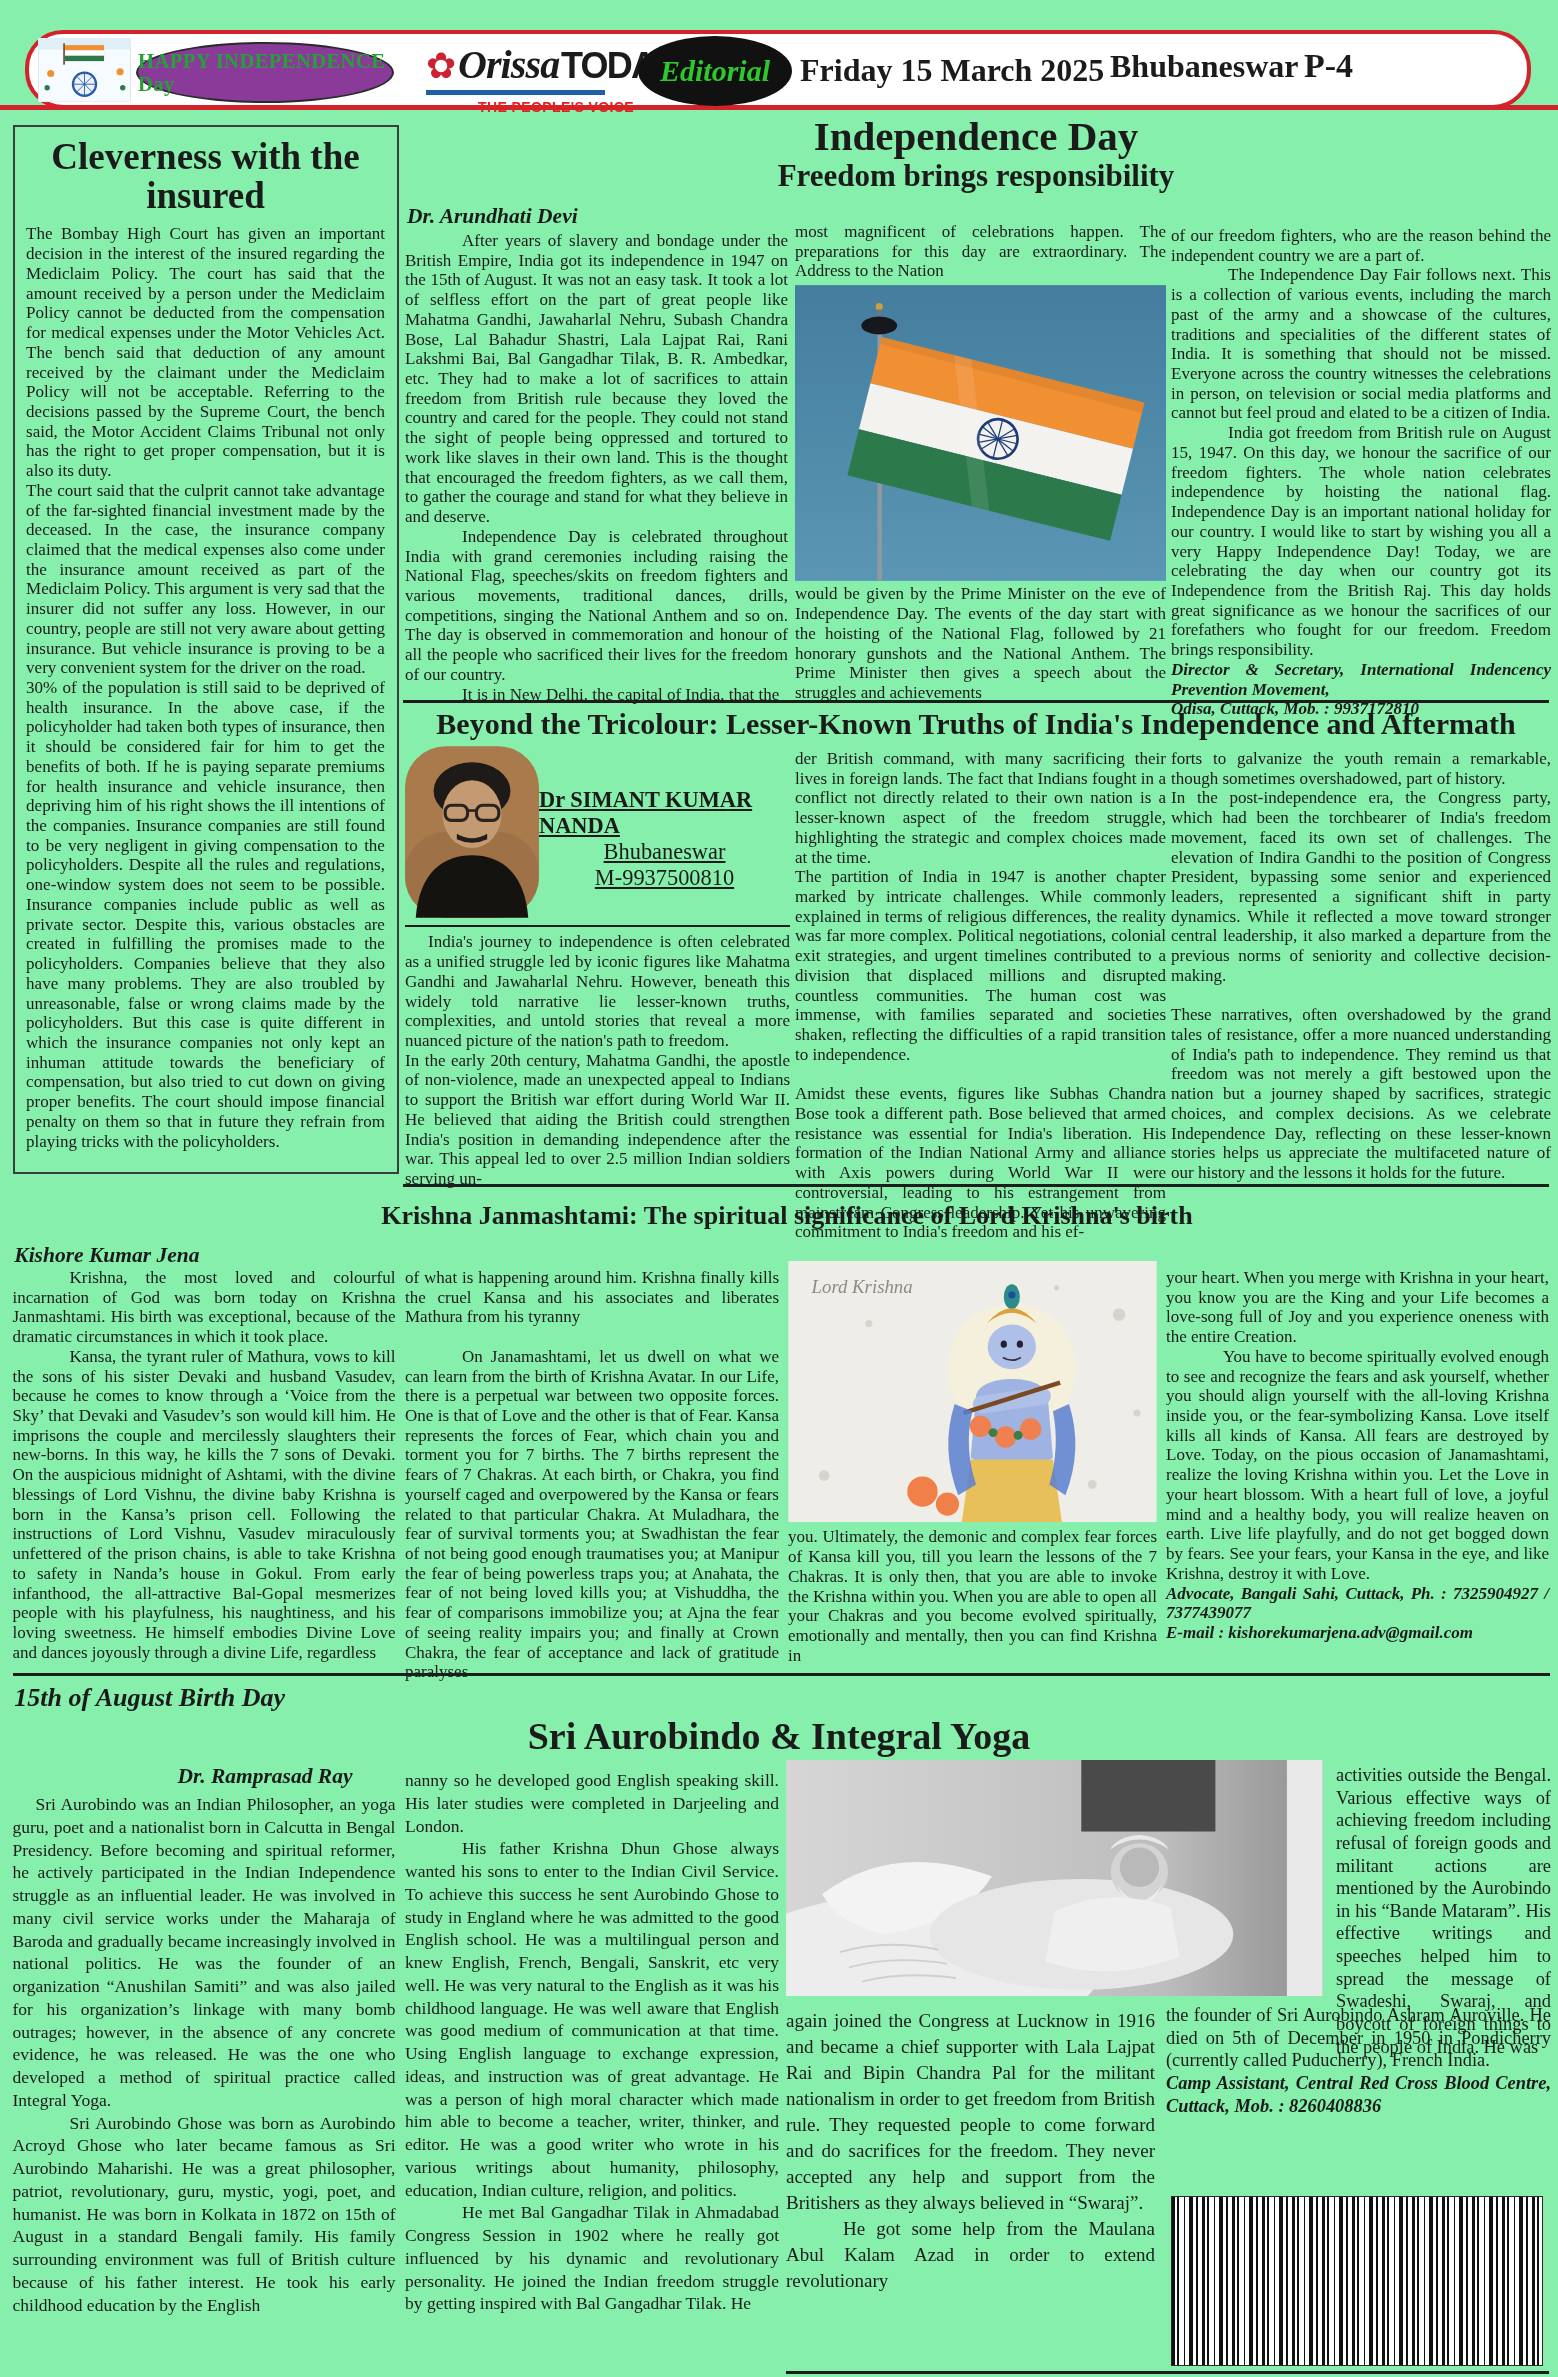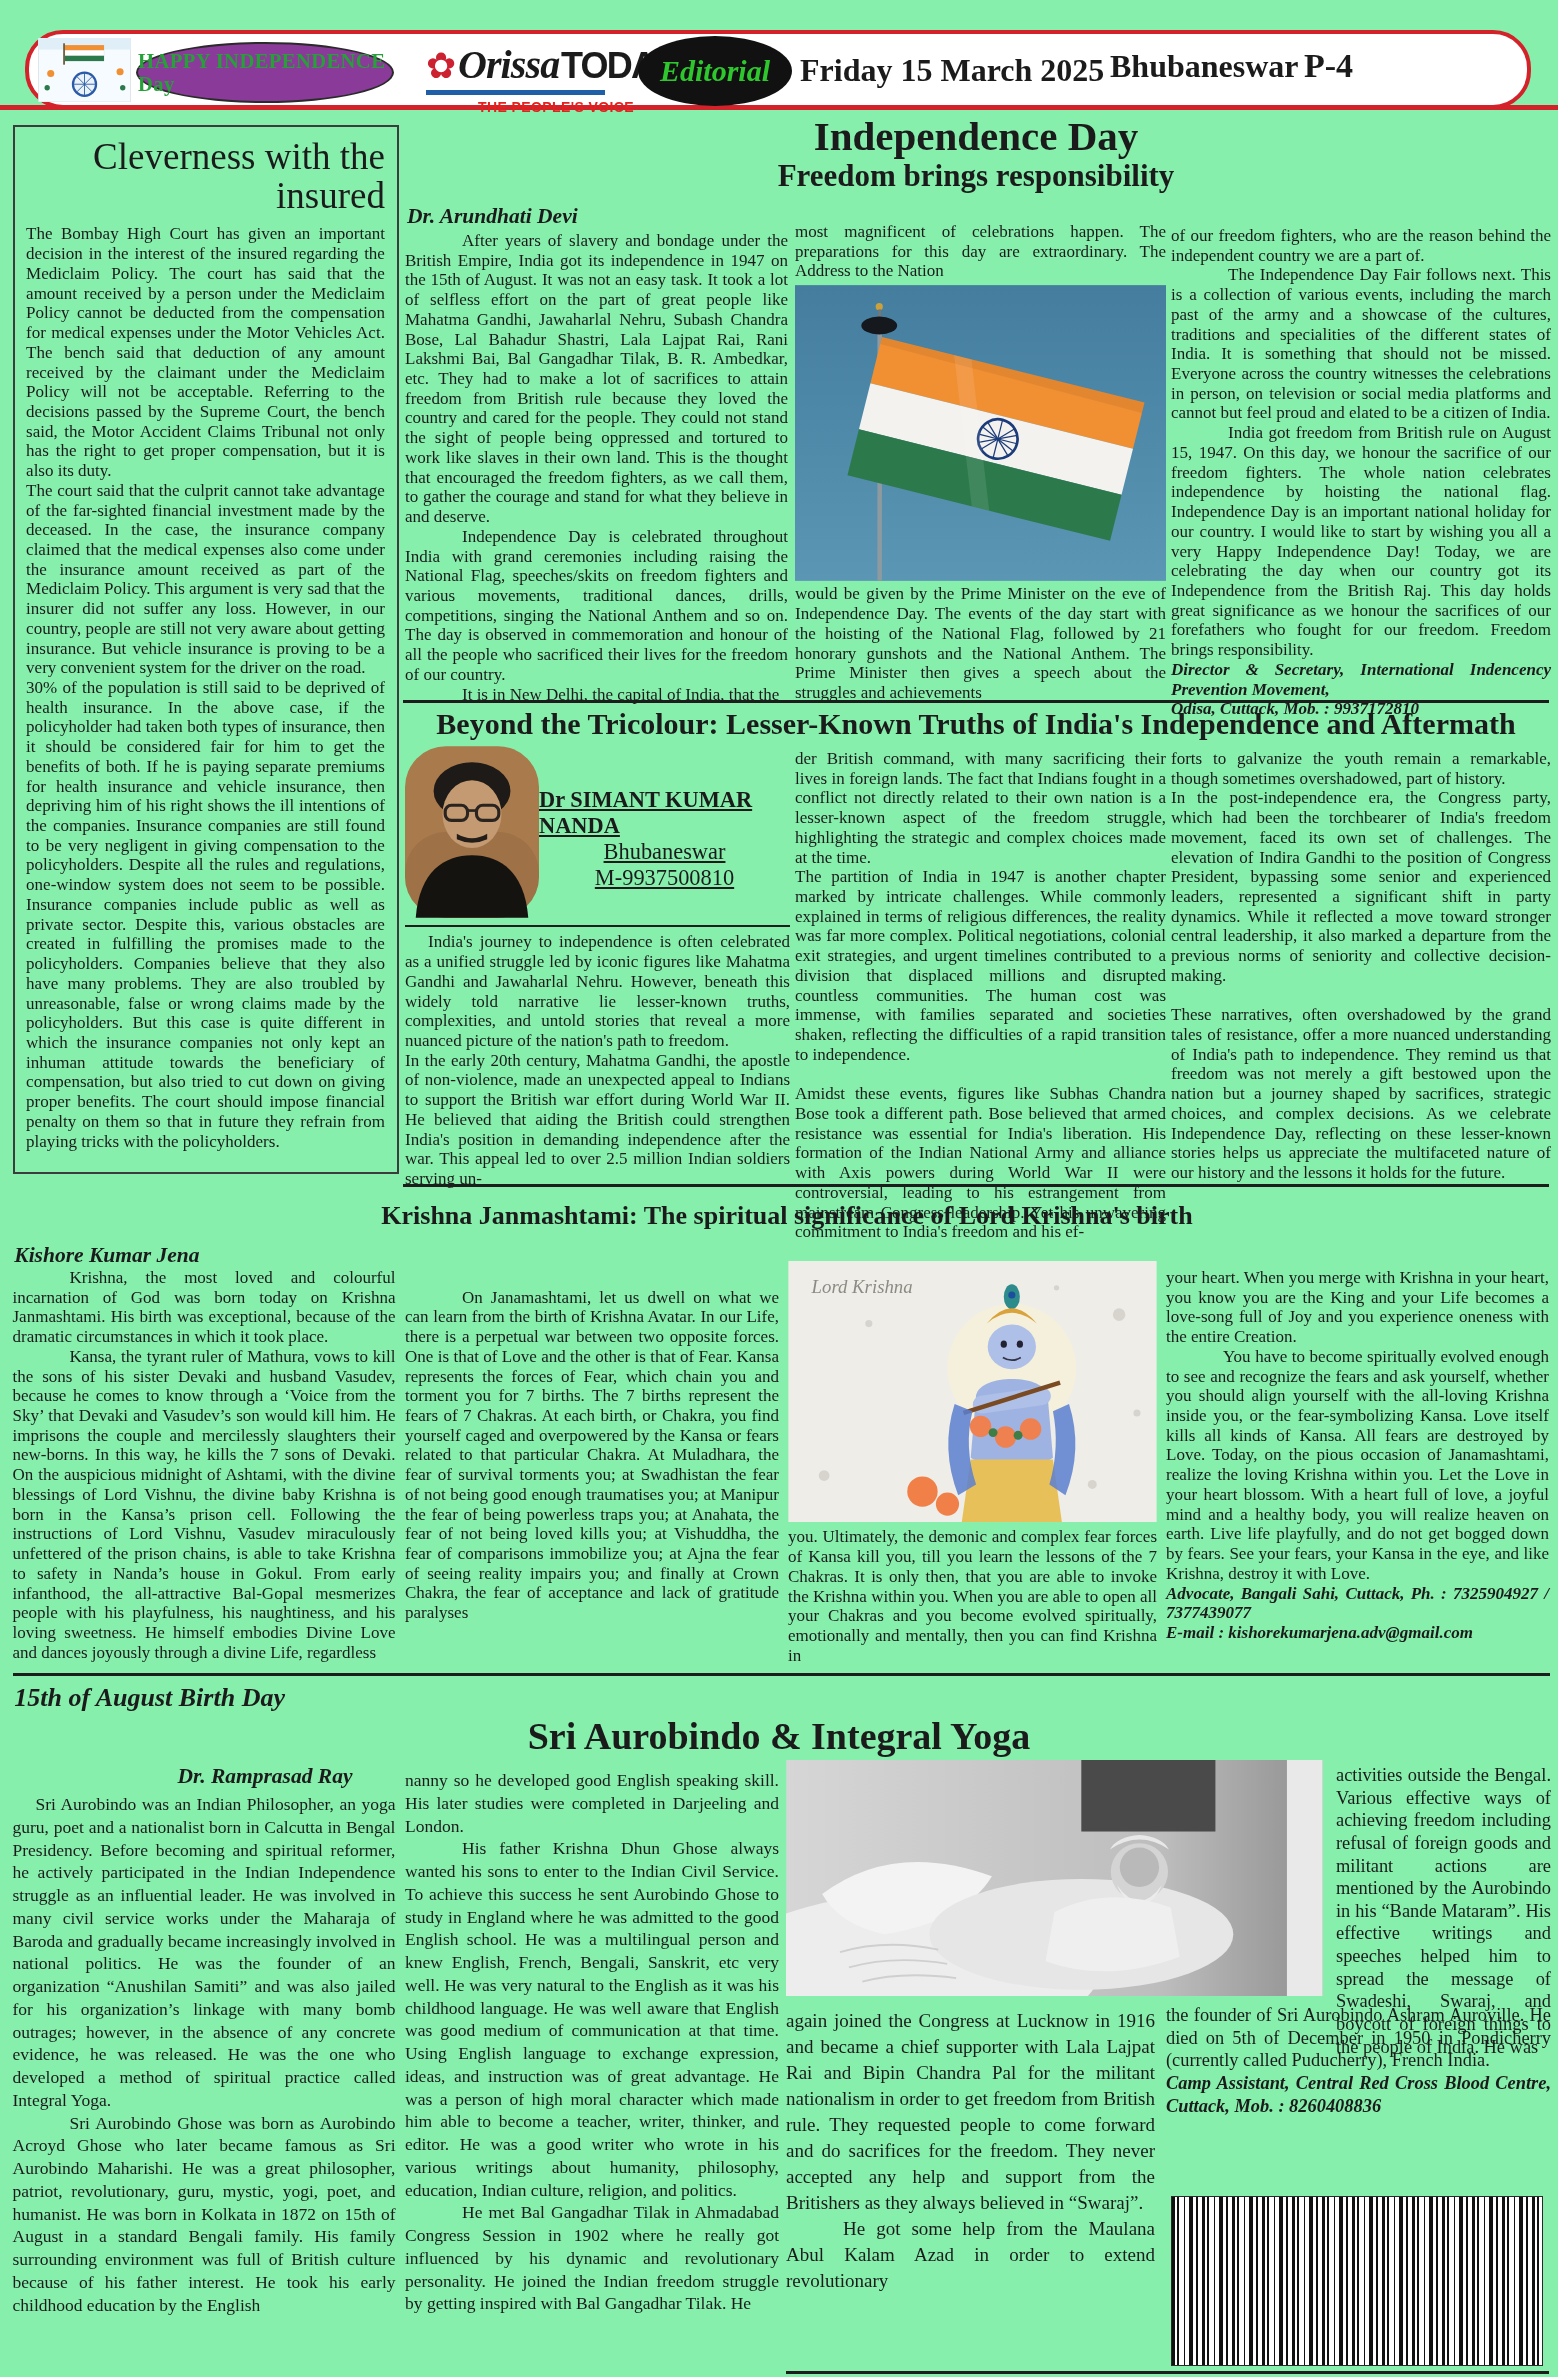--- a/index.html
+++ b/index.html
@@ -37,21 +37,21 @@
   .loose { font-size:17.5px; line-height:1.30; }
   .b3 { font-size:19px; line-height:1.37; }
   .b4 { font-size:18.4px; line-height:1.23; }
   .ind { text-indent:57px; }
   .ind-s { text-indent:23px; }
   .gap { margin-top:19.7px; }
   .sig { font-weight:700; font-style:italic; }
   .author { font-weight:700; font-style:italic; font-size:21.5px; }
   .rule { background:#1d1d1d; }
 
-  .h-insured { font-size:37px; font-weight:400; text-align:right; line-height:1.05; margin:1.8px 0 9px 0; }
+  .h-insured { font-size:37px; font-weight:700; text-align:center; line-height:1.05; margin:1.8px 0 9px 0; }
   .h-ind    { font-size:41px; font-weight:700; text-align:center; line-height:1.0; margin:0; }
   .h-ind-sub{ font-size:31px; font-weight:700; text-align:center; line-height:1.1; margin:1.8px 0 0 0; }
   .h-tri    { font-size:30px; font-weight:700; text-align:center; margin:0; }
   .h-krishna{ font-size:26px; font-weight:700; text-align:center; margin:8px; }
   .h-auro   { font-size:38px; font-weight:700; text-align:center; margin:0; }
   .kicker   { font-size:26px; font-weight:700; font-style:italic; }
 
   .insured-box { left:12.5px; top:125px; width:386px; height:1049px; border:2.7px solid #3c3c3c;
                  box-sizing:border-box; padding:9px 11.6px; overflow:hidden; }
 
@@ -227,20 +227,21 @@
 
   <div class="abs h-krishna" style="left:0; top:1193px; width:1558px;">Krishna Janmashtami: The spiritual significance of Lord Krishna's birth</div>
   <div class="abs author" style="left:14.3px; top:1243px;">Kishore Kumar Jena</div>
 
   <div class="abs" style="left:12.5px; top:1268px; width:383px;">
     <p class="b ind">Krishna, the most loved and colourful incarnation of God was born today on Krishna Janmashtami. His birth was exceptional, because of the dramatic circumstances in which it took place.</p>
     <p class="b ind">Kansa, the tyrant ruler of Mathura, vows to kill the sons of his sister Devaki and husband Vasudev, because he comes to know through a ‘Voice from the Sky’ that Devaki and Vasudev’s son would kill him. He imprisons the couple and mercilessly slaughters their new-borns. In this way, he kills the 7 sons of Devaki. On the auspicious midnight of Ashtami, with the divine blessings of Lord Vishnu, the divine baby Krishna is born in the Kansa’s prison cell. Following the instructions of Lord Vishnu, Vasudev miraculously unfettered of the prison chains, is able to take Krishna to safety in Nanda’s house in Gokul. From early infanthood, the all-attractive Bal-Gopal mesmerizes people with his playfulness, his naughtiness, and his loving sweetness. He himself embodies Divine Love and dances joyously through a divine Life, regardless</p>
   </div>
 
   <div class="abs" style="left:405px; top:1268px; width:374px;">
+    <p class="b">of what is happening around him. Krishna finally kills the cruel Kansa and his associates and liberates Mathura from his tyranny</p>
     <p class="b ind gap">On Janamashtami, let us dwell on what we can learn from the birth of Krishna Avatar. In our Life, there is a perpetual war between two opposite forces. One is that of Love and the other is that of Fear. Kansa represents the forces of Fear, which chain you and torment you for 7 births. The 7 births represent the fears of 7 Chakras. At each birth, or Chakra, you find yourself caged and overpowered by the Kansa or fears related to that particular Chakra. At Muladhara, the fear of survival torments you; at Swadhistan the fear of not being good enough traumatises you; at Manipur the fear of being powerless traps you; at Anahata, the fear of not being loved kills you; at Vishuddha, the fear of comparisons immobilize you; at Ajna the fear of seeing reality impairs you; and finally at Crown Chakra, the fear of acceptance and lack of gratitude paralyses</p>
   </div>
 
   <div class="abs" style="left:788px; top:1261px; width:369px;">
     <svg width="369" height="261" viewBox="0 0 412 292" style="display:block;">
       <rect width="412" height="292" fill="#efede8"></rect>
       <g fill="#b9b6ae" opacity="0.45">
         <circle cx="40" cy="240" r="6"></circle>
           <circle cx="370" cy="60" r="7"></circle>
           <circle cx="340" cy="250" r="5"></circle>

